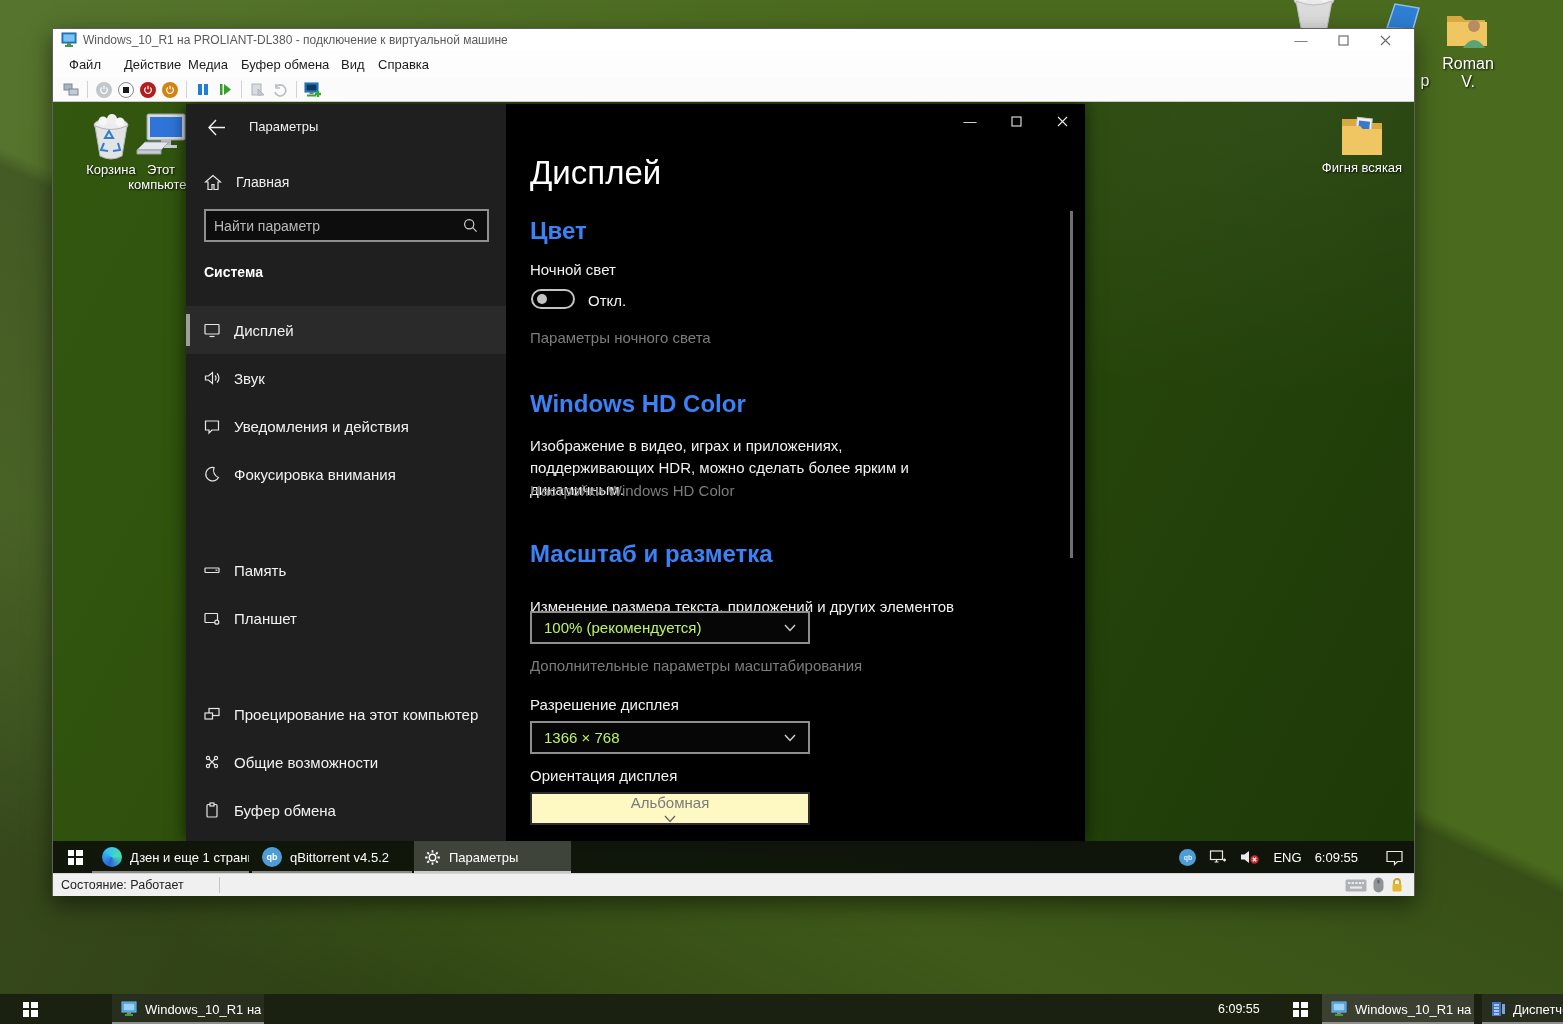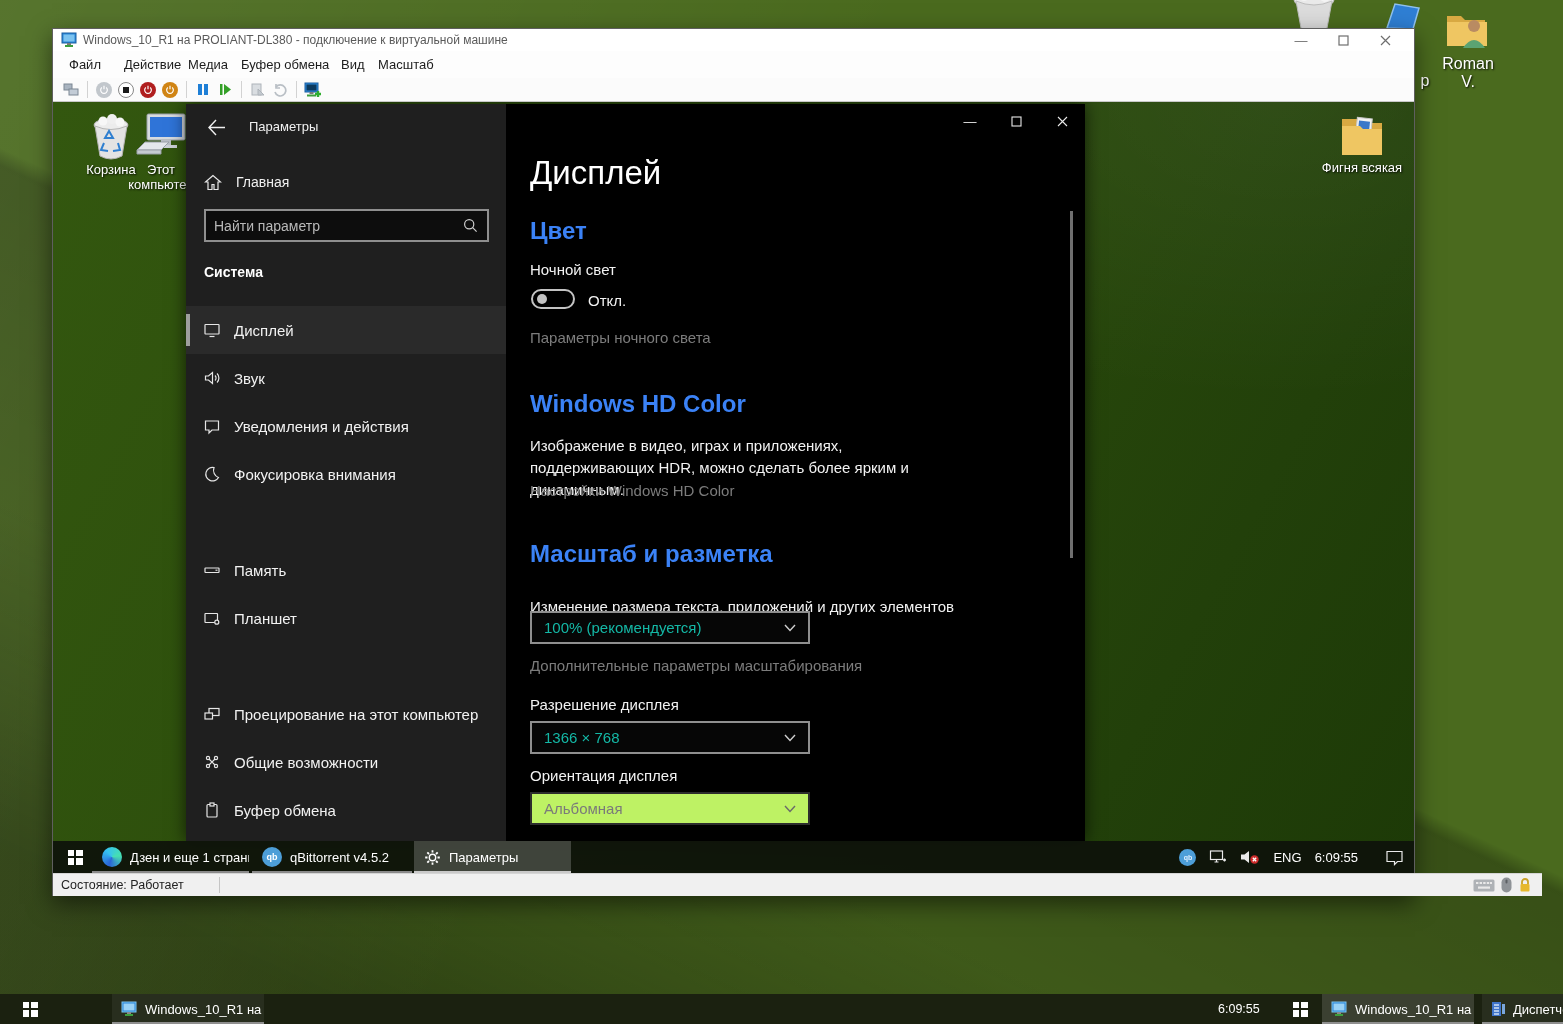--- a/index.html
+++ b/index.html
@@ -71,40 +71,40 @@
   .set-caps { position:absolute; right:0; top:0; height:34px; display:flex; z-index:3; }
   .set-caps span { width:46px; height:34px; display:flex; align-items:center; justify-content:center; color:#eaeaea; font-size:13px; }
   .page-title { position:absolute; left:24px; top:50px; font-size:33px; font-weight:300; color:#fff; }
   .h2 { font-size:24px; color:#3b82f6; font-weight:700; position:absolute; left:24px; }
   .body-txt { font-size:15px; color:#f2f2f2; position:absolute; left:24px; }
   .dim-link { font-size:15px; color:#7c7c7c; position:absolute; left:24px; }
   .toggle { position:absolute; left:25px; top:185px; width:44px; height:20px; border:2px solid #c3c3c3; border-radius:11px; }
   .toggle .knob { position:absolute; left:4px; top:3px; width:10px; height:10px; border-radius:50%; background:#c3c3c3; }
   .dd { position:absolute; left:24px; width:280px; height:33px; background:#060606; border:2px solid #8f8f8f;
     display:flex; align-items:center; justify-content:space-between; padding:0 12px; }
-  .dd .val { font-size:15px; color:#14b8a6; }
-  .dd.disabled { background:#bef264; border-color:#2d2d2d; }
+  .dd .val { font-size:15px; color:#bef264; }
+  .dd.disabled { background:#fef9c3; border-color:#2d2d2d;flex-direction:column; }
   .dd.disabled .val { color:#7a7a7a; }
   .scrollthumb { position:absolute; right:12px; top:107px; width:3px; height:347px; background:#6f6f6f; }
 
   
   #vmtaskbar { position:absolute; left:0; top:739px; width:1361px; height:32px; background:rgba(14,18,11,.93); z-index:4; }
   .tb-start { position:absolute; left:0; top:0; width:44px; height:32px; display:flex; align-items:center; justify-content:center; }
   .winlogo { display:grid; grid-template-columns:1fr 1fr; grid-template-rows:1fr 1fr; gap:2px; width:15px; height:15px; }
   .winlogo i { background:#fff; }
   .tb-app { position:absolute; top:0; height:32px; display:flex; align-items:center; color:#fff; font-size:13px; }
   .tb-app::after { content:""; position:absolute; left:0; right:0; bottom:0; height:2px; background:#8a8a8a; }
   .tb-app.active { background:rgba(255,255,255,.20); }
   .tb-app.active::after { background:#c9c9c9; }
   .tb-app .ico { margin:0 8px 0 10px; flex:none; }
   .tb-app .t { white-space:nowrap; overflow:hidden; }
   #vmtray { position:absolute; right:10px; top:0; height:32px; display:flex; align-items:center; gap:13px; color:#fff; font-size:13px; }
 
   
-  #statusbar { position:absolute; left:0; top:844px; width:1489px; height:23px; background:#f0f0f0;
+  #statusbar { position:absolute; left:0; top:844px; width:1361px; height:23px; background:#f0f0f0;
     border-top:1px solid #d5d5d5; }
   #statusbar .st { position:absolute; left:8px; top:4px; font-size:12.5px; color:#222; }
   #statusbar .sep { position:absolute; left:166px; top:3px; width:1px; height:16px; background:#c5c5c5; }
   #statusbar .sicons { position:absolute; right:10px; top:3px; display:flex; gap:6px; align-items:center; }
 
   
   #hosttaskbar { position:absolute; left:0; top:994px; width:1563px; height:30px; background:#1b2110; z-index:5; }
   .ht-start { position:absolute; top:0; width:44px; height:30px; display:flex; align-items:center; justify-content:center; }
   .ht-btn { position:absolute; top:0; height:30px; display:flex; align-items:center; color:#fff; font-size:13px;
     background:rgba(255,255,255,.06); }
@@ -170,21 +170,21 @@
         </span>
       </div>
     </div>
 
     <div id="menubar">
       <span style="left:16px">Файл</span>
       <span style="left:71px">Действие</span>
       <span style="left:135px">Медиа</span>
       <span style="left:188px">Буфер обмена</span>
       <span style="left:288px">Вид</span>
-      <span style="left:325px">Масштаб</span>
+      <span style="left:325px">Справка</span>
     </div>
 
     <div id="toolbar">
       <div class="tbtn">
         <svg width="17" height="15" viewBox="0 0 17 15">
           <rect x="1" y="2" width="8" height="6" fill="#a9b4c0" stroke="#7d8894"></rect>
           <rect x="6" y="7" width="9" height="6" fill="#c3ccd6" stroke="#7d8894"></rect>
         </svg>
       </div>
       <div class="tsep"></div>

